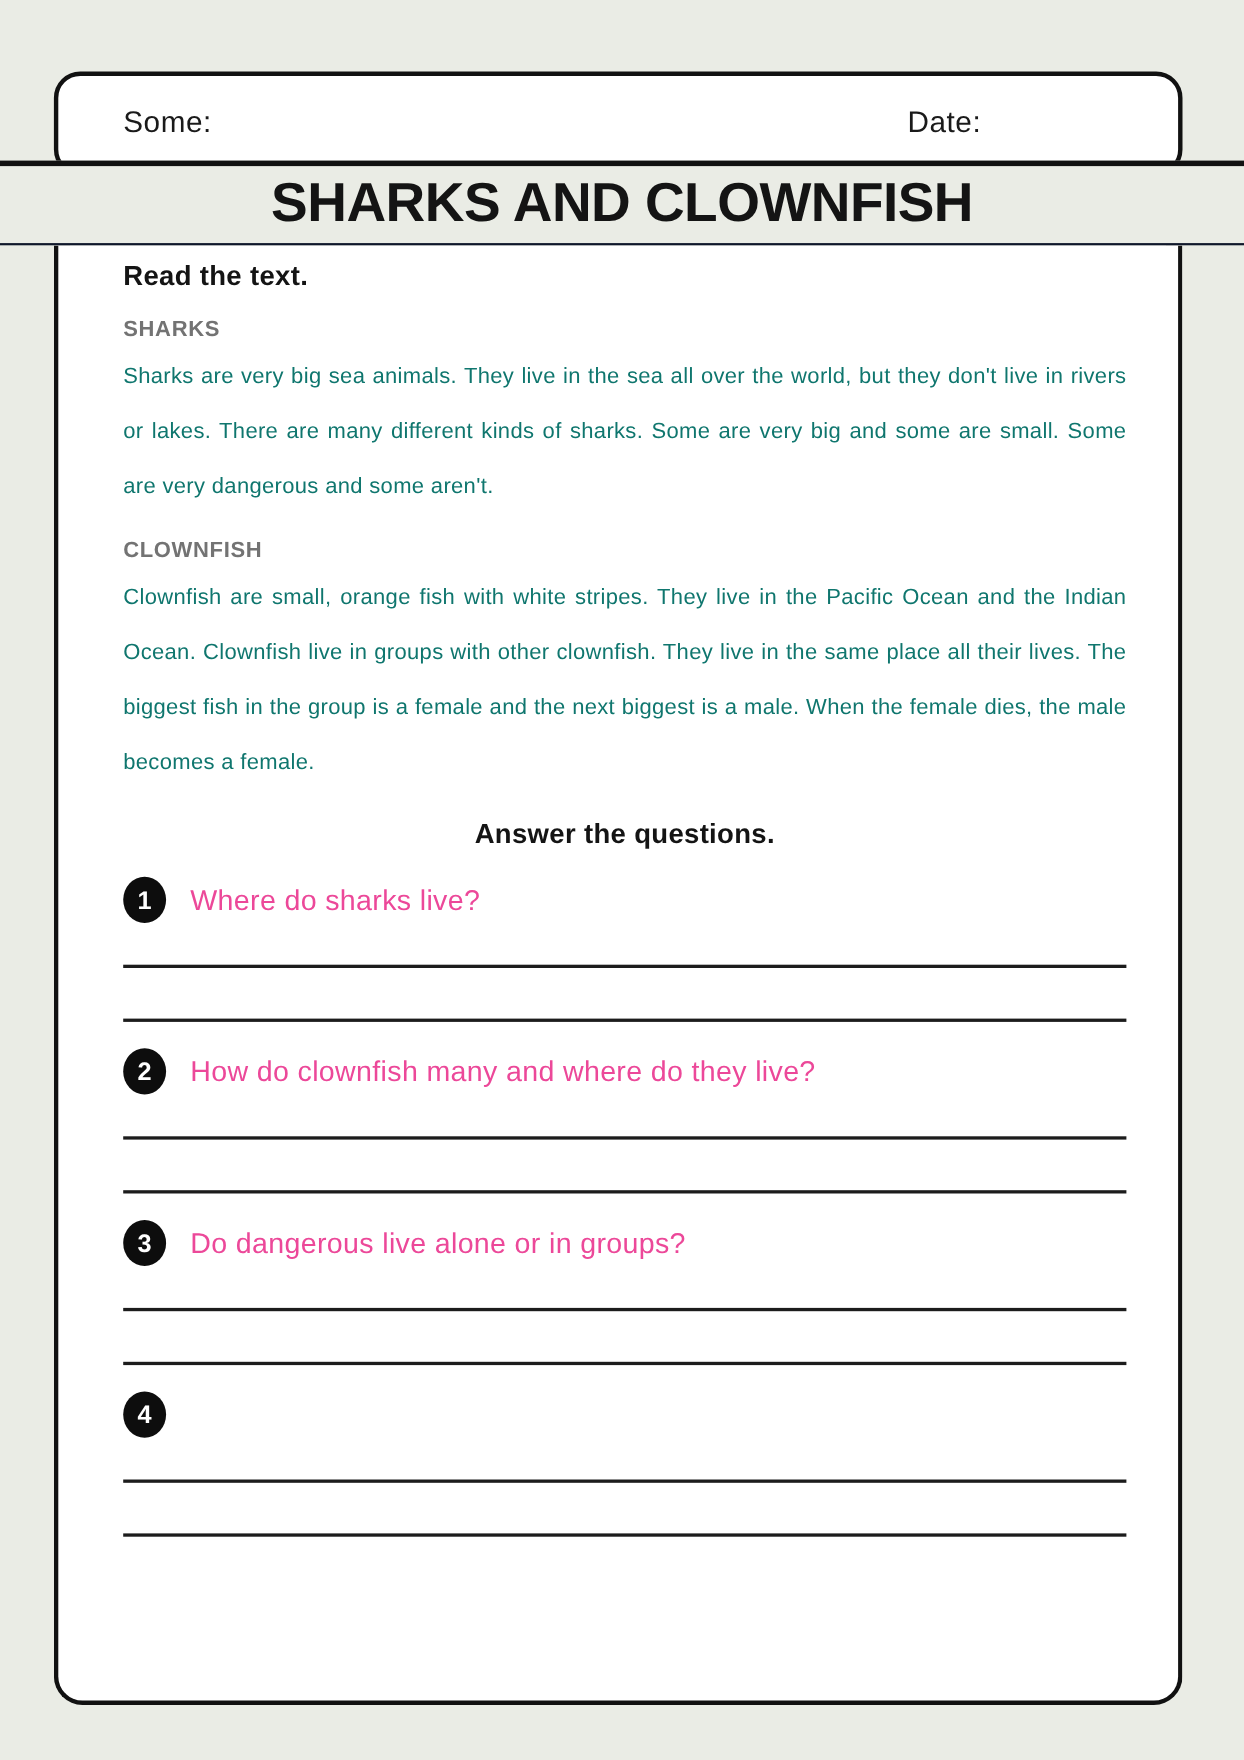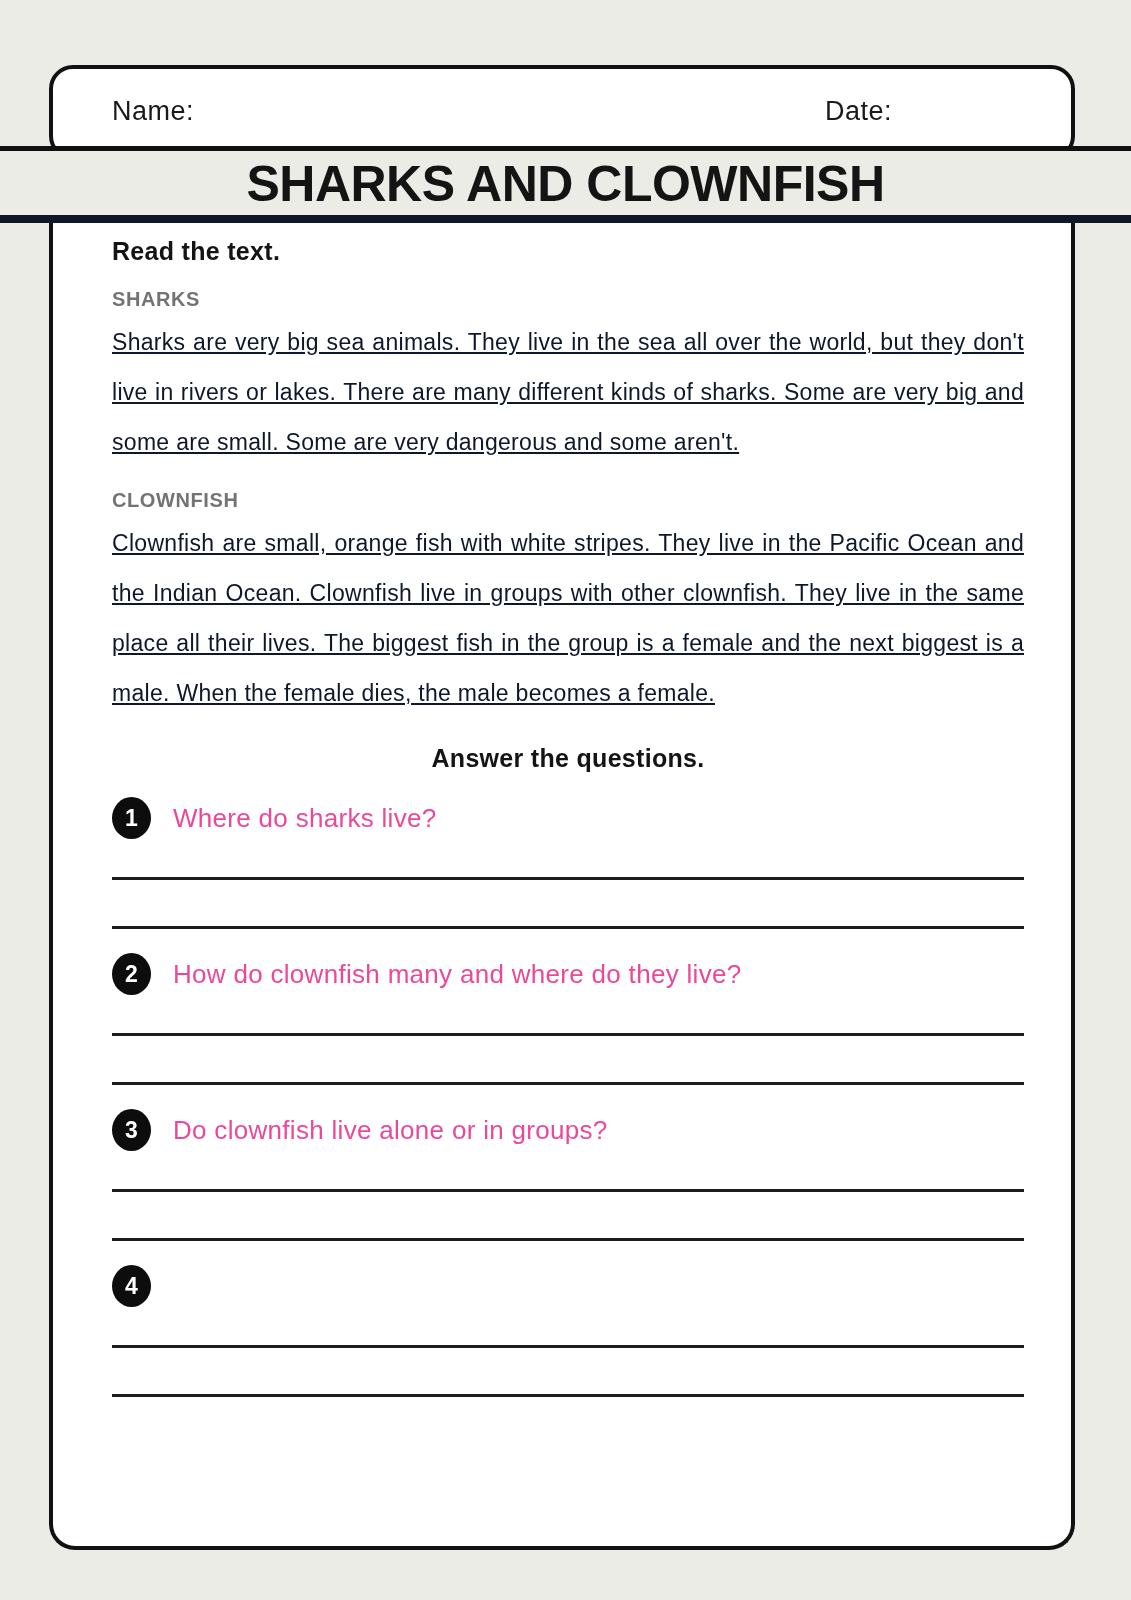--- a/index.html
+++ b/index.html
@@ -45,21 +45,21 @@
 
   
   .banner {
     position: absolute;
     left: 0;
     right: 0;
     top: 146px;
     height: 77px;
     background: #eaece5;
     border-top: 5px solid #111;
-    border-bottom: 8px solid #0f172a;
+    border-bottom: 2px solid #0f172a;
     z-index: 2;
     text-align: center;
   }
   .banner h1 {
     font-size: 50px;
     line-height: 66px;
     font-weight: 700;
     letter-spacing: -0.5px;
     color: #141414;
   }
@@ -91,26 +91,25 @@
     margin-top: 22px;
     font-size: 20px;
     font-weight: 700;
     letter-spacing: 0.6px;
     color: #737373;
   }
 
   .para {
     margin-top: 6px;
     margin-bottom: 10px;
-    font-size: 23px;
+    font-size: 20px;
     line-height: 50px;
     letter-spacing: 0.3px;
     text-align: justify;
-    color: #0f172a;
-    text-decoration: underline;
+    color: #0f766e;
   }
 
   .question { margin-top: 24px; }
   .qrow {
     display: flex;
     align-items: center;
     gap: 22px;
     height: 42px;
   }
   .badge {
@@ -137,21 +136,21 @@
   }
   .answer-line.first { margin-top: 38px; }
   .answer-line.second { margin-top: 46px; }
 </style>
 </head>
 <body>
 
 <div class="page">
 
   <div class="namebox">
-    <span class="label name">Name:</span>
+    <span class="label name">Some:</span>
     <span class="write-area name"></span>
     <span class="label date">Date:</span>
     <span class="write-area date"></span>
   </div>
 
   <div class="banner">
     <h1>SHARKS AND CLOWNFISH</h1>
   </div>
 
   <div class="sheet">
@@ -180,21 +179,21 @@
         <span class="badge">2</span>
         <span class="qtext">How do clownfish many and where do they live?</span>
       </div>
       <div class="answer-line first"></div>
       <div class="answer-line second"></div>
     </div>
 
     <div class="question">
       <div class="qrow">
         <span class="badge">3</span>
-        <span class="qtext">Do clownfish live alone or in groups?</span>
+        <span class="qtext">Do dangerous live alone or in groups?</span>
       </div>
       <div class="answer-line first"></div>
       <div class="answer-line second"></div>
     </div>
 
     <div class="question">
       <div class="qrow">
         <span class="badge">4</span>
       </div>
       <div class="answer-line first"></div>

